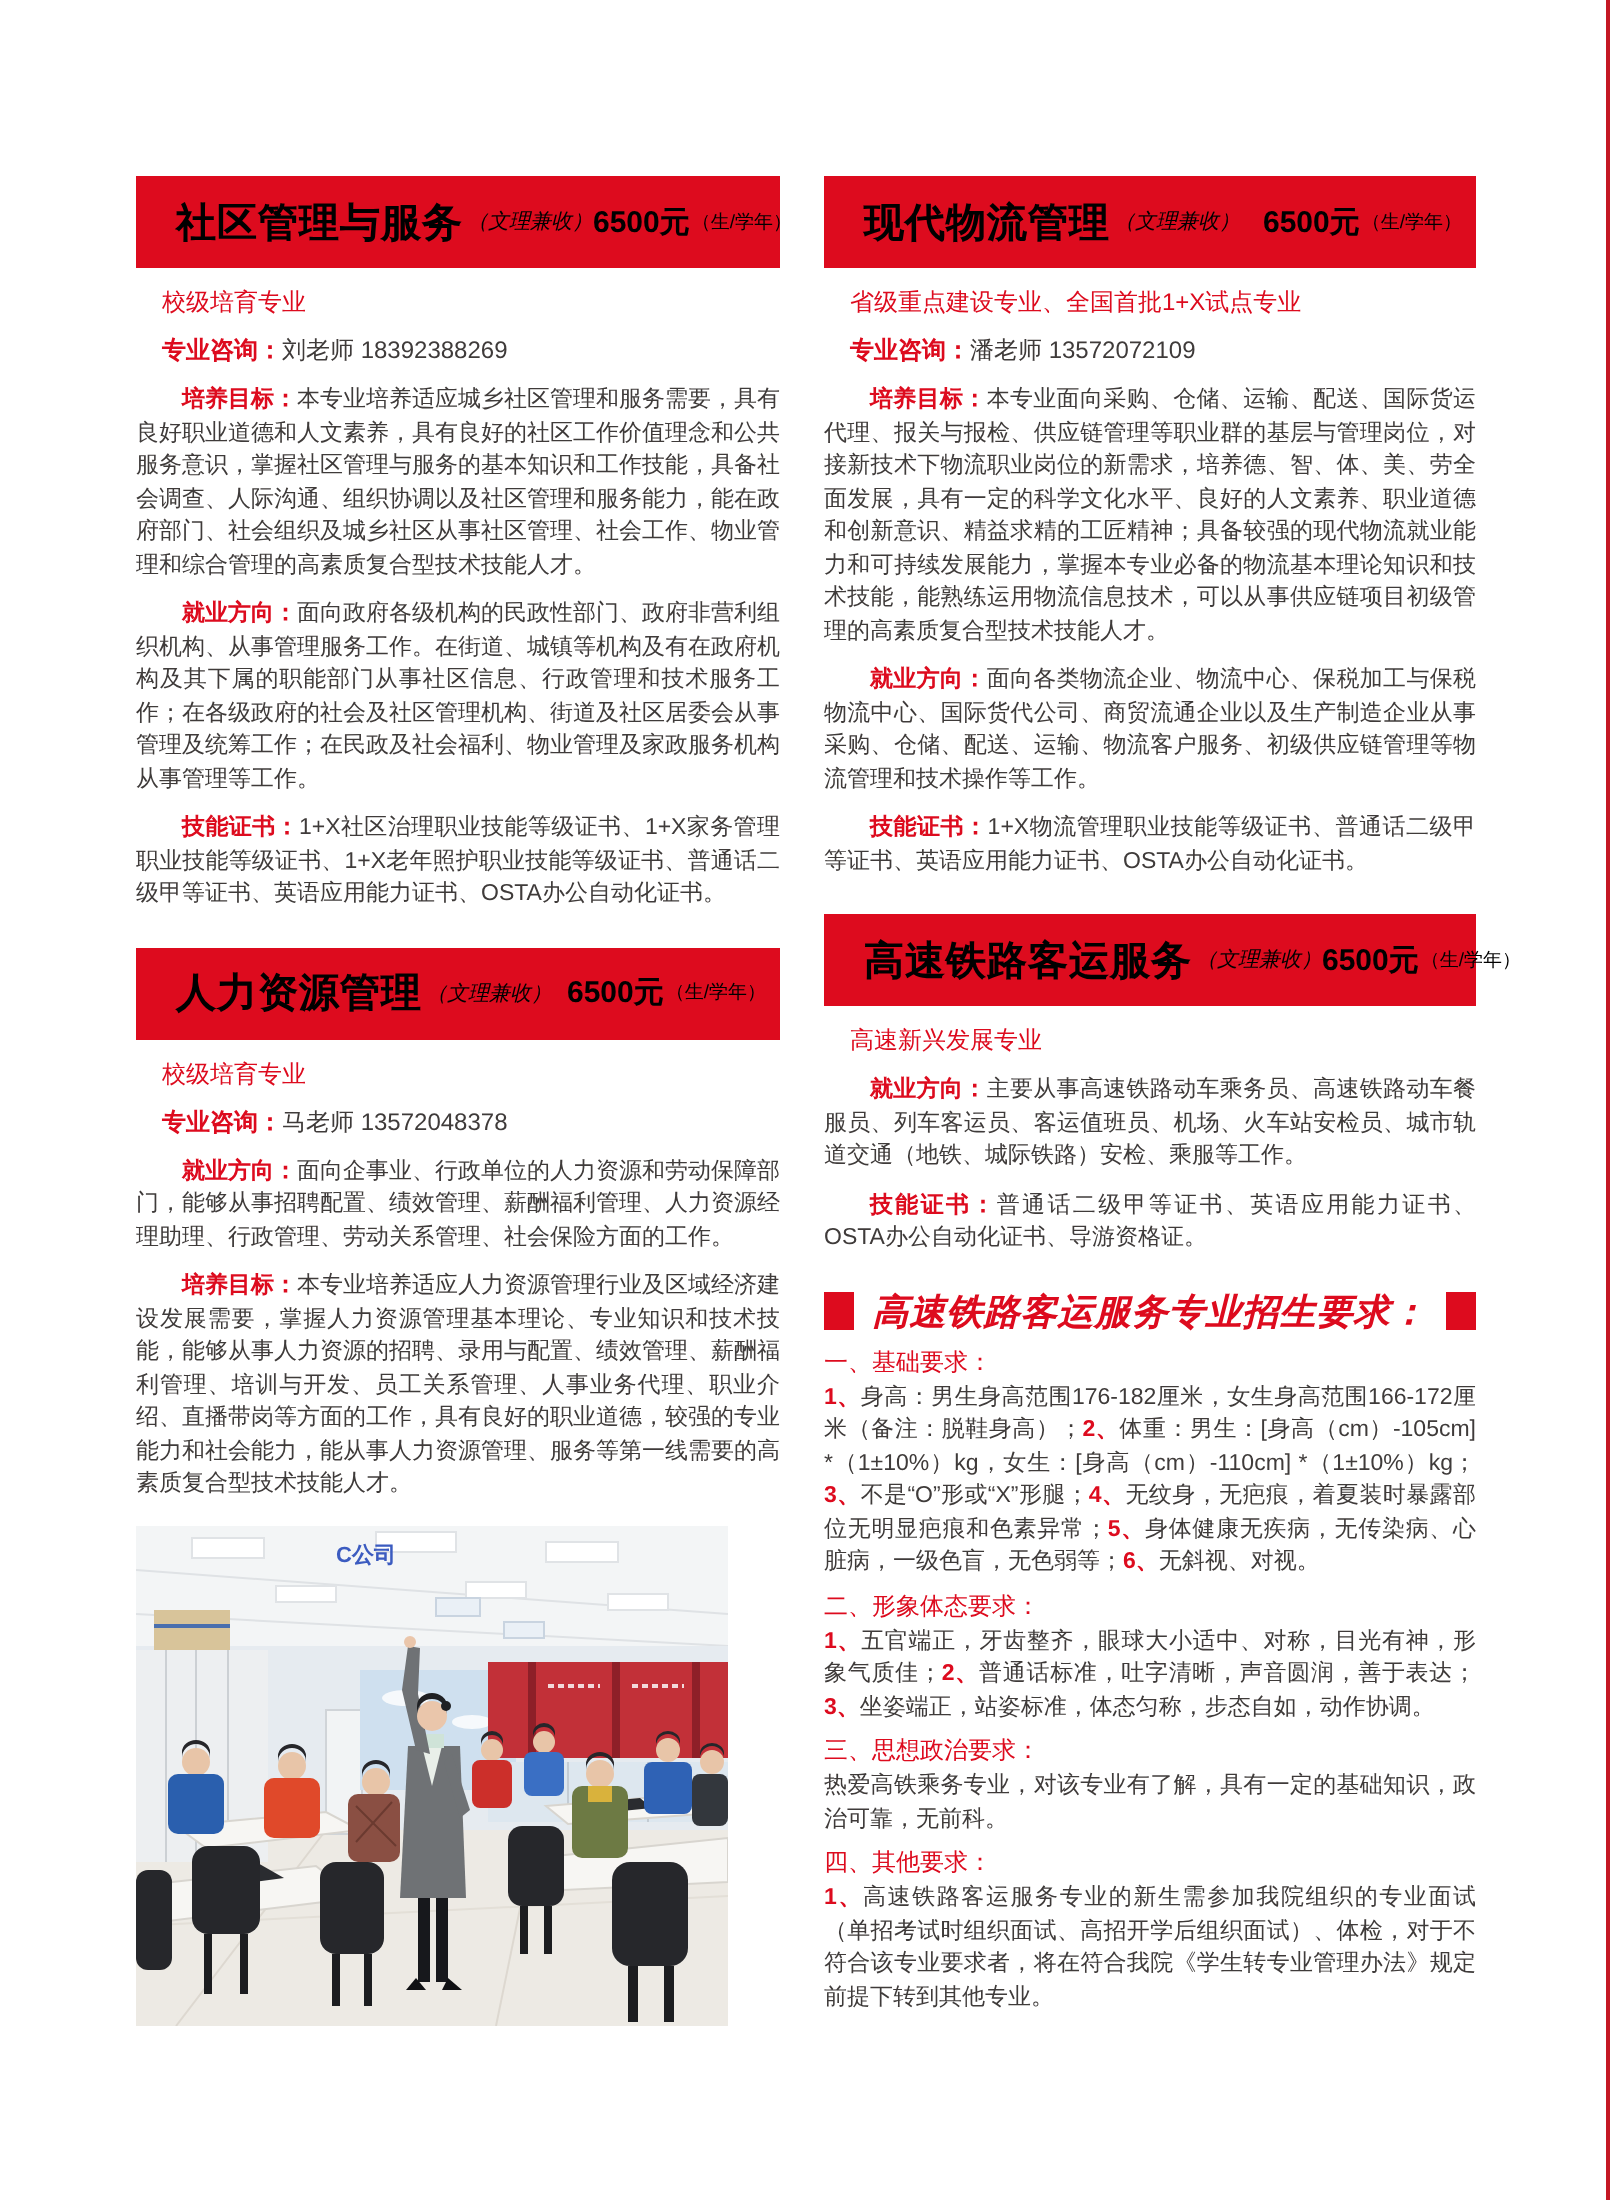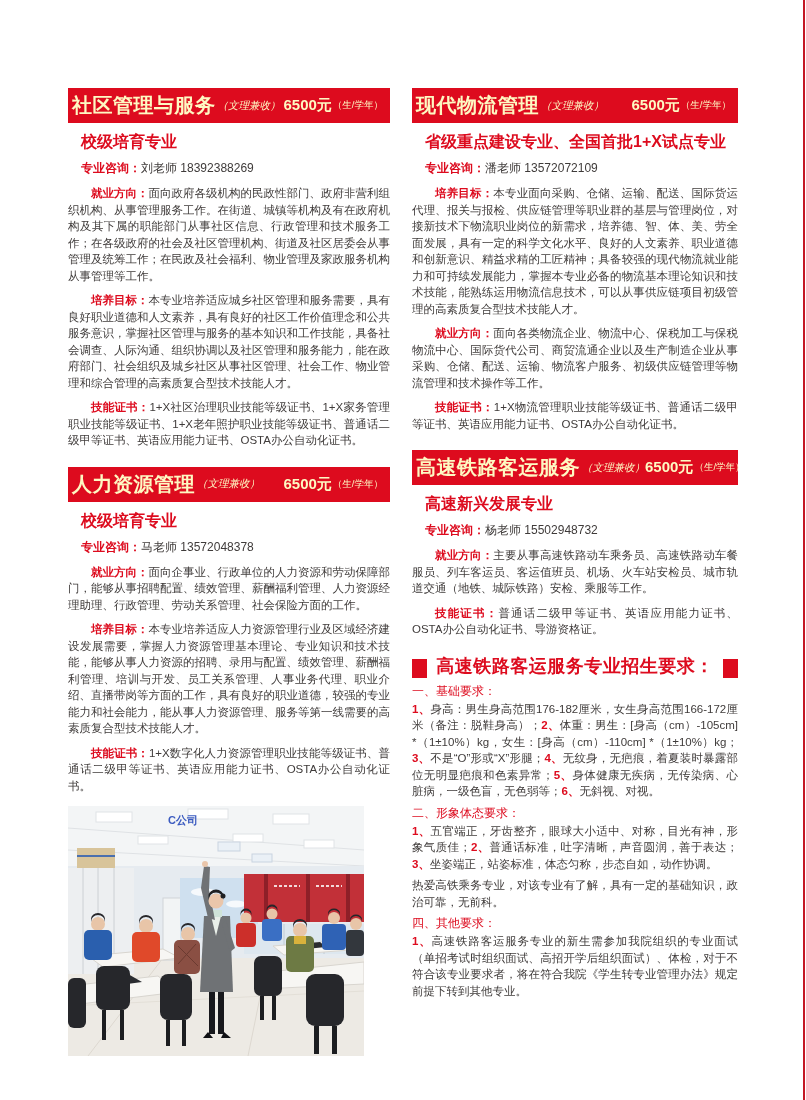--- a/index.html
+++ b/index.html
@@ -10,36 +10,36 @@
   .page{
     position:relative;width:806px;height:1100px;background:#fff;overflow:hidden;
     font-family:"Liberation Sans","DejaVu Sans",sans-serif;color:var(--ink);
   }
   .edge-line{position:absolute;top:0;right:1px;width:2px;height:1100px;background:#c41724;}
   .col{position:absolute;top:88px;}
   .col-left{left:68px;width:322px;}
   .col-right{left:412px;width:326px;}
 
   .prog + .prog{margin-top:18px;}
-  .hdr{display:flex;align-items:center;height:35px;background:var(--red);color:#fef9c3;
-       padding:0 7px 0 4px;box-sizing:border-box;}
+  .hdr{display:flex;align-items:center;height:46px;background:var(--red);color:#000000;
+       padding:0 7px 0 20px;box-sizing:border-box;}
   .hdr-title{font-size:20px;font-weight:bold;white-space:nowrap;letter-spacing:.5px;}
   .hdr-note{font-size:10.5px;margin-left:2px;white-space:nowrap;font-style:italic;}
   .hdr-spacer{flex:1;}
   .hdr-price{font-size:15px;font-weight:bold;white-space:nowrap;}
   .hdr-unit{font-size:9.5px;margin-left:1px;white-space:nowrap;text-align:right;}
 
-  .badge{color:var(--red);font-weight:bold;font-size:16px;margin:9px 0 0 13px;}
+  .badge{color:var(--red);font-weight:normal;font-size:12px;margin:9px 0 0 13px;}
   .consult{font-size:12px;margin:7px 0 0 13px;}
   .red-label{color:var(--red);font-weight:bold;}
   .para{font-size:11.5px;line-height:16.5px;text-align:justify;text-indent:2em;margin:8px 0 0 0;}
 
   .photo{display:block;margin-top:12px;width:296px;height:250px;}
 
-  .req-titlebar{display:flex;align-items:flex-end;margin:16px 0 4px;}
+  .req-titlebar{display:flex;align-items:center;margin:16px 0 4px;font-style:italic;}
   .req-bar{flex:1;height:19px;background:var(--red);}
   .req-title{color:var(--red);font-weight:bold;font-size:18px;margin:0 9px;white-space:nowrap;letter-spacing:.5px;}
   .req-group{margin-top:5px;}
   .req-heading{color:var(--red);font-weight:normal;font-size:12px;}
   .req-text{font-size:11.5px;line-height:16.5px;text-align:justify;margin:1px 0 0;}
   .req-num{color:var(--red);font-weight:bold;}
 </style>
 </head>
 <body>
 
@@ -51,38 +51,37 @@
     <section class="prog">
       <div class="hdr">
         <span class="hdr-title">社区管理与服务</span>
         <span class="hdr-note">（文理兼收）</span>
         <span class="hdr-spacer"></span>
         <span class="hdr-price">6500元</span>
         <span class="hdr-unit">（生/学年）</span>
       </div>
       <div class="badge">校级培育专业</div>
       <div class="consult"><span class="red-label">专业咨询：</span><span>刘老师 18392388269</span></div>
+      <p class="para"><span class="red-label">培养目标：</span><span>本专业培养适应城乡社区管理和服务需要，具有良好职业道德和人文素养，具有良好的社区工作价值理念和公共服务意识，掌握社区管理与服务的基本知识和工作技能，具备社会调查、人际沟通、组织协调以及社区管理和服务能力，能在政府部门、社会组织及城乡社区从事社区管理、社会工作、物业管理和综合管理的高素质复合型技术技能人才。</span></p>
       <p class="para"><span class="red-label">就业方向：</span><span>面向政府各级机构的民政性部门、政府非营利组织机构、从事管理服务工作。在街道、城镇等机构及有在政府机构及其下属的职能部门从事社区信息、行政管理和技术服务工作；在各级政府的社会及社区管理机构、街道及社区居委会从事管理及统筹工作；在民政及社会福利、物业管理及家政服务机构从事管理等工作。</span></p>
-      <p class="para"><span class="red-label">培养目标：</span><span>本专业培养适应城乡社区管理和服务需要，具有良好职业道德和人文素养，具有良好的社区工作价值理念和公共服务意识，掌握社区管理与服务的基本知识和工作技能，具备社会调查、人际沟通、组织协调以及社区管理和服务能力，能在政府部门、社会组织及城乡社区从事社区管理、社会工作、物业管理和综合管理的高素质复合型技术技能人才。</span></p>
       <p class="para"><span class="red-label">技能证书：</span><span>1+X社区治理职业技能等级证书、1+X家务管理职业技能等级证书、1+X老年照护职业技能等级证书、普通话二级甲等证书、英语应用能力证书、OSTA办公自动化证书。</span></p>
     </section>
 
     <section class="prog">
       <div class="hdr">
         <span class="hdr-title">人力资源管理</span>
         <span class="hdr-note">（文理兼收）</span>
         <span class="hdr-spacer"></span>
         <span class="hdr-price">6500元</span>
         <span class="hdr-unit">（生/学年）</span>
       </div>
       <div class="badge">校级培育专业</div>
       <div class="consult"><span class="red-label">专业咨询：</span><span>马老师 13572048378</span></div>
       <p class="para"><span class="red-label">就业方向：</span><span>面向企事业、行政单位的人力资源和劳动保障部门，能够从事招聘配置、绩效管理、薪酬福利管理、人力资源经理助理、行政管理、劳动关系管理、社会保险方面的工作。</span></p>
       <p class="para"><span class="red-label">培养目标：</span><span>本专业培养适应人力资源管理行业及区域经济建设发展需要，掌握人力资源管理基本理论、专业知识和技术技能，能够从事人力资源的招聘、录用与配置、绩效管理、薪酬福利管理、培训与开发、员工关系管理、人事业务代理、职业介绍、直播带岗等方面的工作，具有良好的职业道德，较强的专业能力和社会能力，能从事人力资源管理、服务等第一线需要的高素质复合型技术技能人才。</span></p>
-      <p class="para"><span class="red-label">技能证书：</span><span>1+X数字化人力资源管理职业技能等级证书、普通话二级甲等证书、英语应用能力证书、OSTA办公自动化证书。</span></p>
     </section>
 
     <svg class="photo" viewBox="0 0 296 250" xmlns="http://www.w3.org/2000/svg">
       <g>
         <rect x="0" y="0" width="296" height="70" fill="#f3f5f6"></rect>
         <line x1="0" y1="22" x2="296" y2="44" stroke="#dfe2e5" stroke-width="1"></line>
         <line x1="0" y1="44" x2="296" y2="60" stroke="#dfe2e5" stroke-width="1"></line>
         <rect x="28" y="6" width="36" height="10" fill="#ffffff" stroke="#e0e3e6"></rect>
         <rect x="120" y="3" width="40" height="10" fill="#ffffff" stroke="#e0e3e6"></rect>
         <rect x="205" y="8" width="36" height="10" fill="#ffffff" stroke="#e0e3e6"></rect>
@@ -210,21 +209,20 @@
 
     <section class="prog">
       <div class="hdr">
         <span class="hdr-title">高速铁路客运服务</span>
         <span class="hdr-note">（文理兼收）</span>
         <span class="hdr-spacer"></span>
         <span class="hdr-price">6500元</span>
         <span class="hdr-unit">（生/学年）</span>
       </div>
       <div class="badge">高速新兴发展专业</div>
-      <div class="consult"><span class="red-label">专业咨询：</span><span>杨老师 15502948732</span></div>
       <p class="para"><span class="red-label">就业方向：</span><span>主要从事高速铁路动车乘务员、高速铁路动车餐服员、列车客运员、客运值班员、机场、火车站安检员、城市轨道交通（地铁、城际铁路）安检、乘服等工作。</span></p>
       <p class="para"><span class="red-label">技能证书：</span><span>普通话二级甲等证书、英语应用能力证书、OSTA办公自动化证书、导游资格证。</span></p>
     </section>
 
     <section class="req">
       <div class="req-titlebar">
         <div class="req-bar"></div>
         <div class="req-title">高速铁路客运服务专业招生要求：</div>
         <div class="req-bar"></div>
       </div>
@@ -233,20 +231,21 @@
         <div class="req-heading">一、基础要求：</div>
         <p class="req-text"><span class="req-num">1、</span><span>身高：男生身高范围176-182厘米，女生身高范围166-172厘米（备注：脱鞋身高）；</span><span class="req-num">2、</span><span>体重：男生：[身高（cm）-105cm] *（1±10%）kg，女生：[身高（cm）-110cm] *（1±10%）kg；</span><span class="req-num">3、</span><span>不是“O”形或“X”形腿；</span><span class="req-num">4、</span><span>无纹身，无疤痕，着夏装时暴露部位无明显疤痕和色素异常；</span><span class="req-num">5、</span><span>身体健康无疾病，无传染病、心脏病，一级色盲，无色弱等；</span><span class="req-num">6、</span><span>无斜视、对视。</span></p>
       </div>
 
       <div class="req-group">
         <div class="req-heading">二、形象体态要求：</div>
         <p class="req-text"><span class="req-num">1、</span><span>五官端正，牙齿整齐，眼球大小适中、对称，目光有神，形象气质佳；</span><span class="req-num">2、</span><span>普通话标准，吐字清晰，声音圆润，善于表达；</span><span class="req-num">3、</span><span>坐姿端正，站姿标准，体态匀称，步态自如，动作协调。</span></p>
       </div>
 
       <div class="req-group">
+        <div class="req-heading">三、思想政治要求：</div>
         <p class="req-text">热爱高铁乘务专业，对该专业有了解，具有一定的基础知识，政治可靠，无前科。</p>
       </div>
 
       <div class="req-group">
         <div class="req-heading">四、其他要求：</div>
         <p class="req-text"><span class="req-num">1、</span><span>高速铁路客运服务专业的新生需参加我院组织的专业面试（单招考试时组织面试、高招开学后组织面试）、体检，对于不符合该专业要求者，将在符合我院《学生转专业管理办法》规定前提下转到其他专业。</span></p>
 
       </div>
     </section>
   </div>

